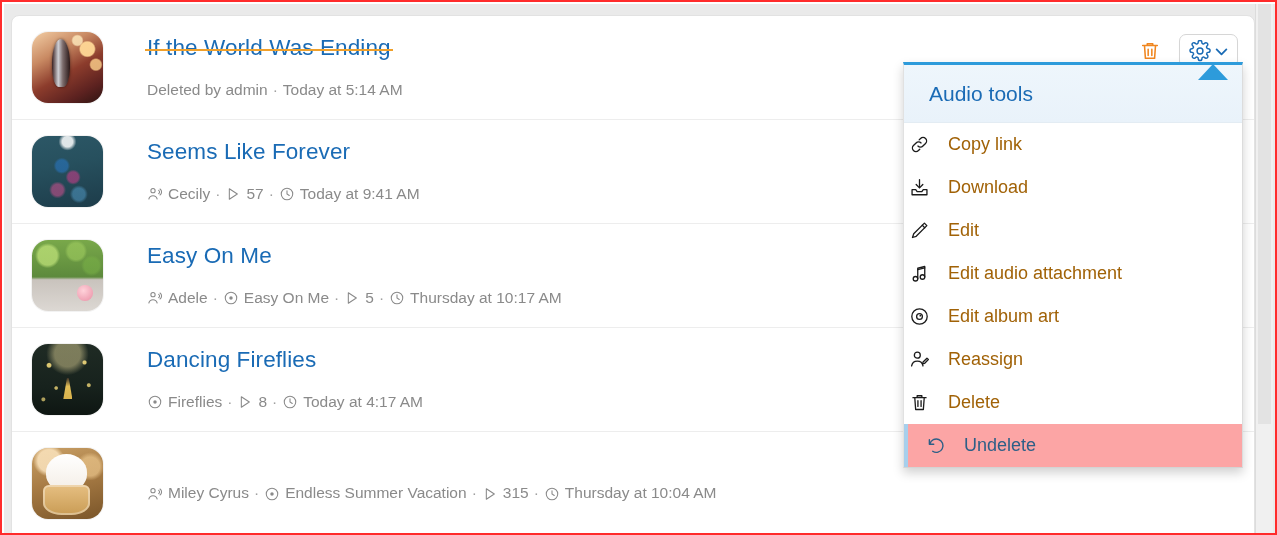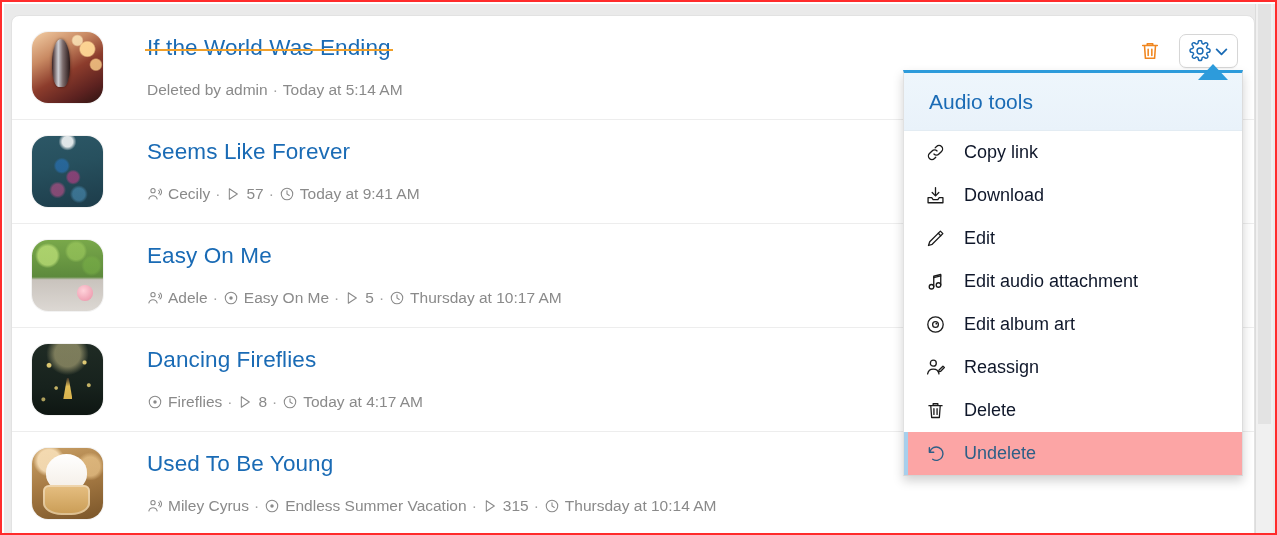--- a/index.html
+++ b/index.html
@@ -225,21 +225,21 @@
     border-radius: 7px;
     background: #ffffff;
     cursor: pointer;
     box-shadow: 0 1px 1px rgba(0,0,0,0.04);
   }
 
   
   #audio-tools-menu {
     position: absolute;
     left: 901px;
-    top: 68px;
+    top: 60px;
     width: 340px;
     background: #ffffff;
     border-top: 3px solid #2d9bdb;
     border-left: 1px solid #e1e1e1;
     border-right: 1px solid #dcdcdc;
     border-bottom: 1px solid #d4d4d4;
     box-sizing: border-box;
     box-shadow: 0 5px 10px rgba(0,0,0,0.18);
     z-index: 30;
   }
@@ -261,23 +261,22 @@
     font-size: 21px;
     color: #1a6bb5;
     background: linear-gradient(180deg, #eef6fc 0%, #e9f2fa 100%);
     border-bottom: 1px solid #e3ecf3;
     box-sizing: border-box;
   }
   .menu-item {
     height: 43px;
     display: flex;
     align-items: center;
-    padding-left: 16px;
     font-size: 18px;
-    color: #0f172a;
+    color: #a16207;
     cursor: pointer;
     box-sizing: border-box;
     position: relative;
   }
   .menu-item .mi-icon {
     width: 30px;
     min-width: 30px;
     display: flex;
     align-items: center;
     justify-content: center;
@@ -445,21 +444,20 @@
           </span>
         </div>
       </div>
     </div>
 
     <div class="media-row">
       <div class="thumb">
         <div class="art art-cat"></div>
       </div>
       <div class="row-text">
-        <div class="row-title">Used To Be Young</div>
         <div class="row-meta">
           <span class="mi">
             <svg width="16" height="16" viewBox="0 0 24 24" fill="none" stroke="#8a8a8a" stroke-width="1.6" stroke-linecap="round" stroke-linejoin="round">
               <circle cx="9" cy="7" r="3.2"></circle>
                 <path d="M2.8 19.5a6.4 6.4 0 0112.4 0"></path>
                 <path d="M17.5 6.5a3 3 0 010 5"></path>
                 <path d="M19.5 4.5a5.5 5.5 0 010 9"></path>
             </svg>
             <span>Miley Cyrus</span>
           </span>
@@ -477,21 +475,21 @@
               <path d="M6.5 4.2l12 7.8-12 7.8z"></path>
             </svg>
             <span>315</span>
           </span>
           <span class="sep">·</span>
           <span class="mi">
             <svg width="16" height="16" viewBox="0 0 24 24" fill="none" stroke="#8a8a8a" stroke-width="1.6" stroke-linecap="round">
               <circle cx="12" cy="12" r="8.6"></circle>
                 <path d="M12 7.2V12l3.4 2.2"></path>
             </svg>
-            <span>Thursday at 10:14 AM</span>
+            <span>Thursday at 10:04 AM</span>
           </span>
         </div>
       </div>
     </div>
 
   </div>
 
   <div id="menu-pointer"></div>
 
   <div id="audio-tools-menu">

